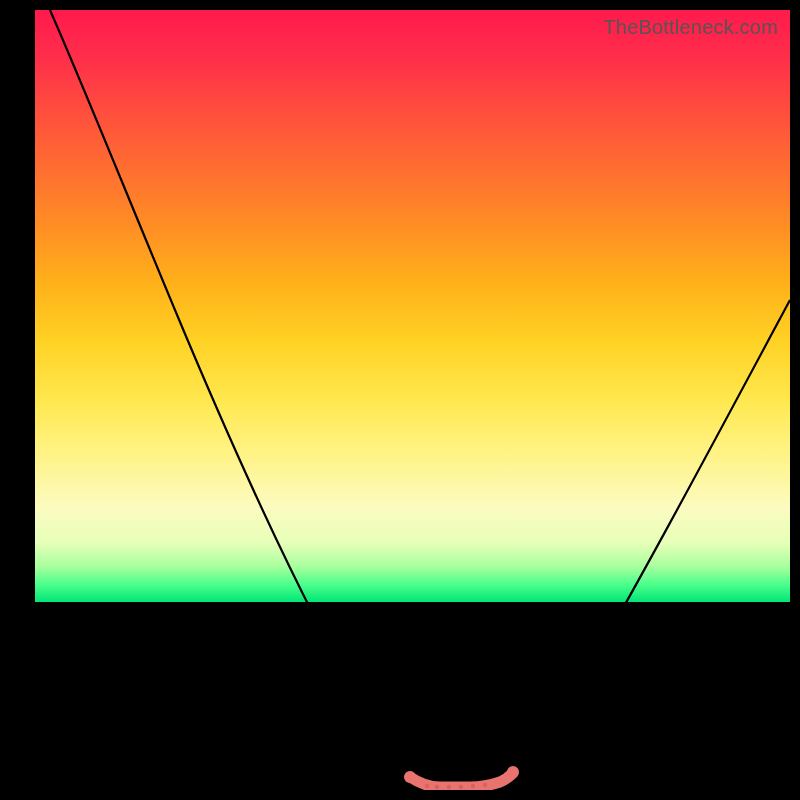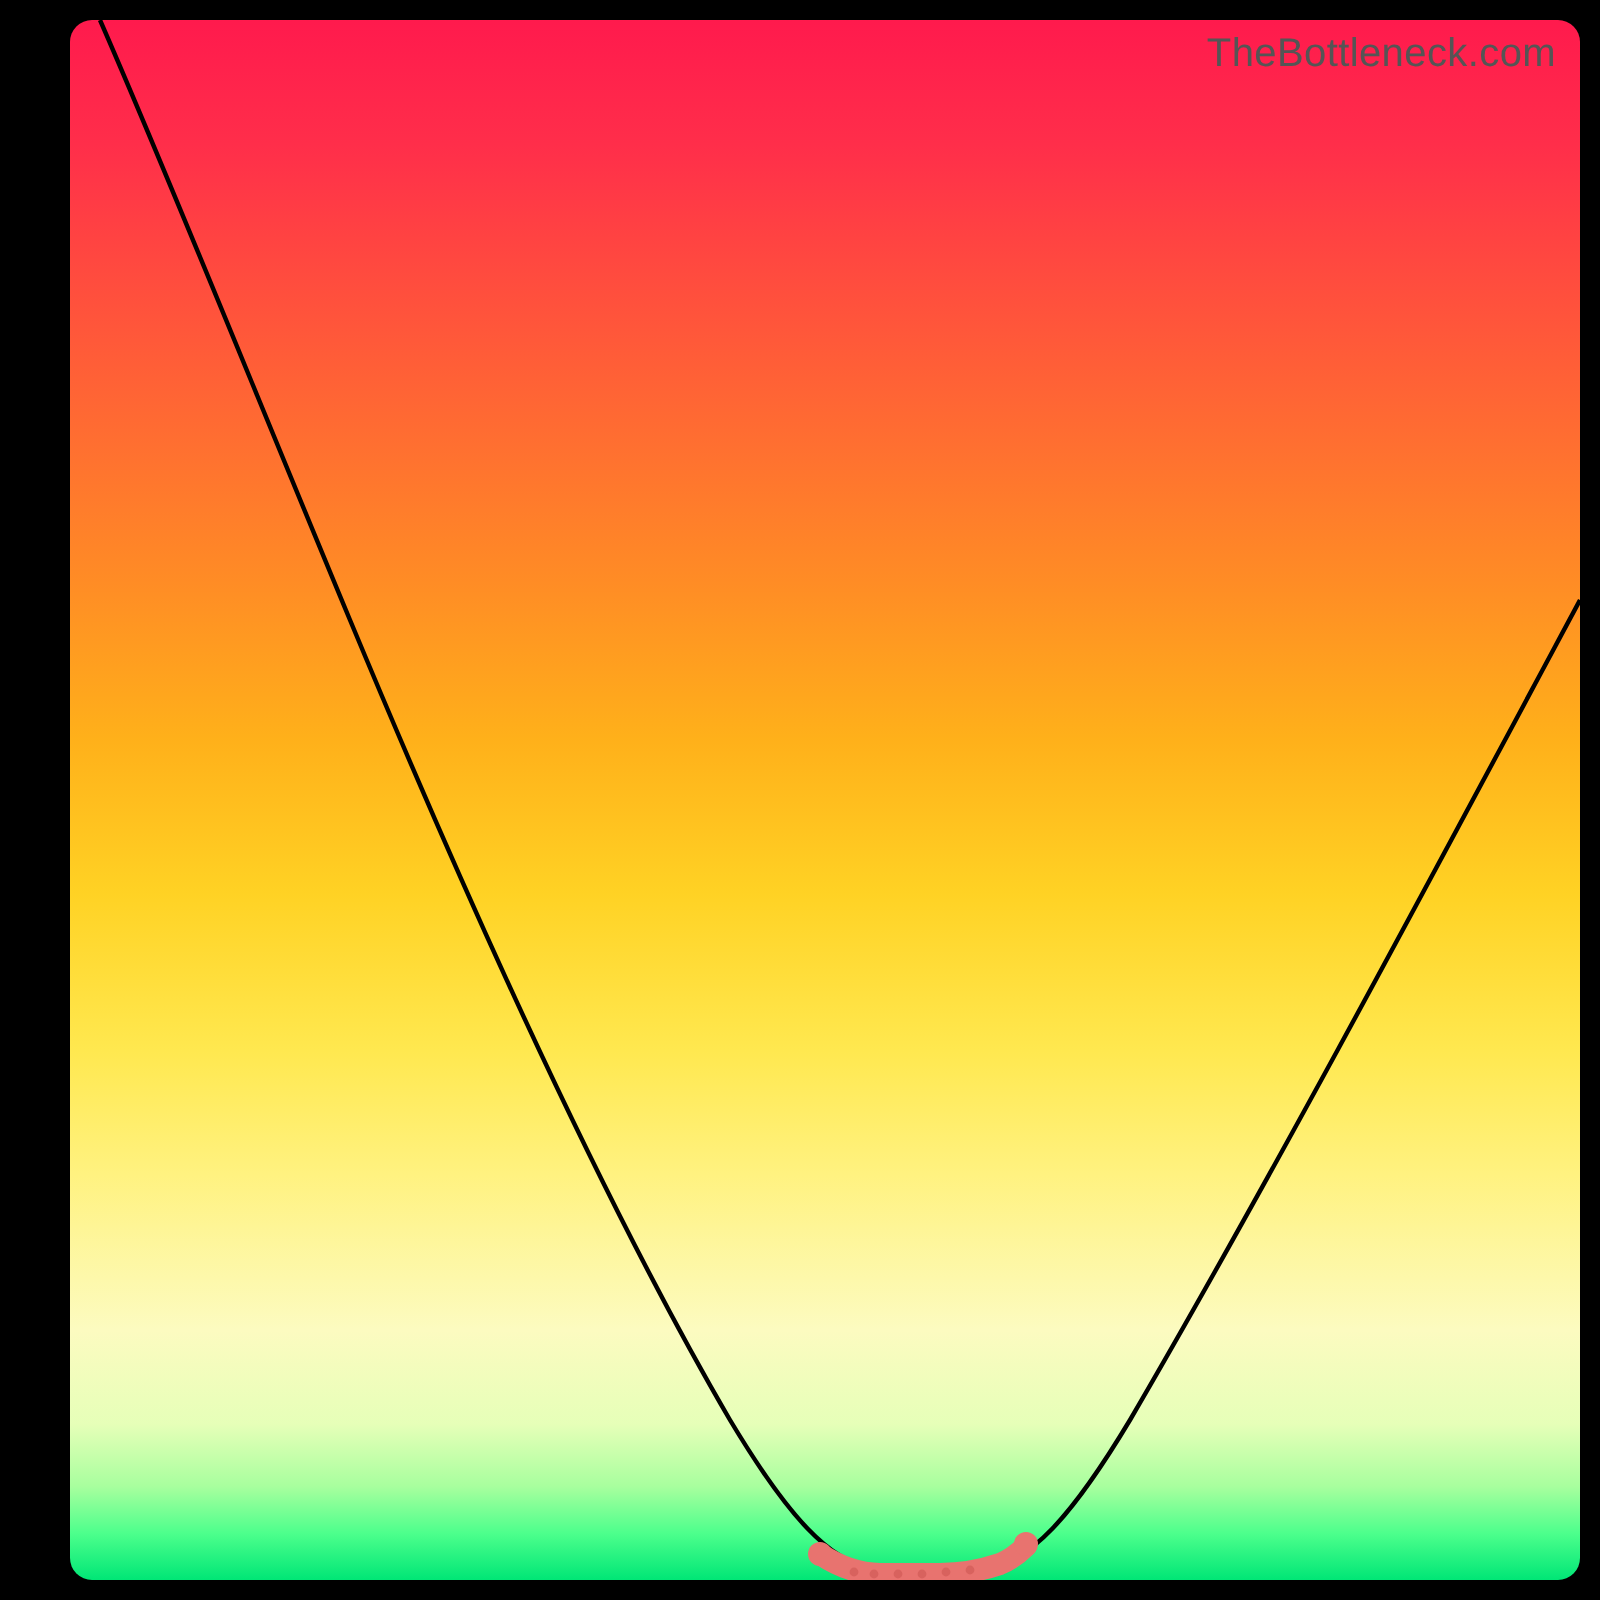--- a/index.html
+++ b/index.html
@@ -3,37 +3,36 @@
 <meta charset="utf-8">
 <style>
   * { margin: 0; padding: 0; box-sizing: border-box; }
   body { width: 800px; height: 800px; overflow: hidden; background: #000; position: relative; font-family: Arial, sans-serif; }
   .outer {
     width: 800px; height: 800px; background: #000; position: relative;
   }
   .plot-area {
     position: absolute;
     left: 35px; top: 10px;
-    width: 755px; height: 780px;
+    width: 755px; height: 592px;
     background: linear-gradient(to bottom,
       #ff1a4d 0%,
       #ff2e4a 8%,
       #ff4a3f 16%,
       #ff6b32 26%,
       #ff8c25 36%,
       #ffb01a 46%,
       #ffd224 56%,
       #ffe84f 66%,
       #fff280 74%,
       #fcfbc0 84%,
       #e6ffb8 90%,
       #a8ff9e 94%,
       #4dff8c 97%,
       #00e676 100%);
-    border-radius: 11px;
   }
   .watermark {
     position: absolute;
     top: 6px; right: 12px;
     color: #555;
     font-size: 20px;
     font-weight: 500;
     letter-spacing: 0.2px;
     z-index: 5;
   }

